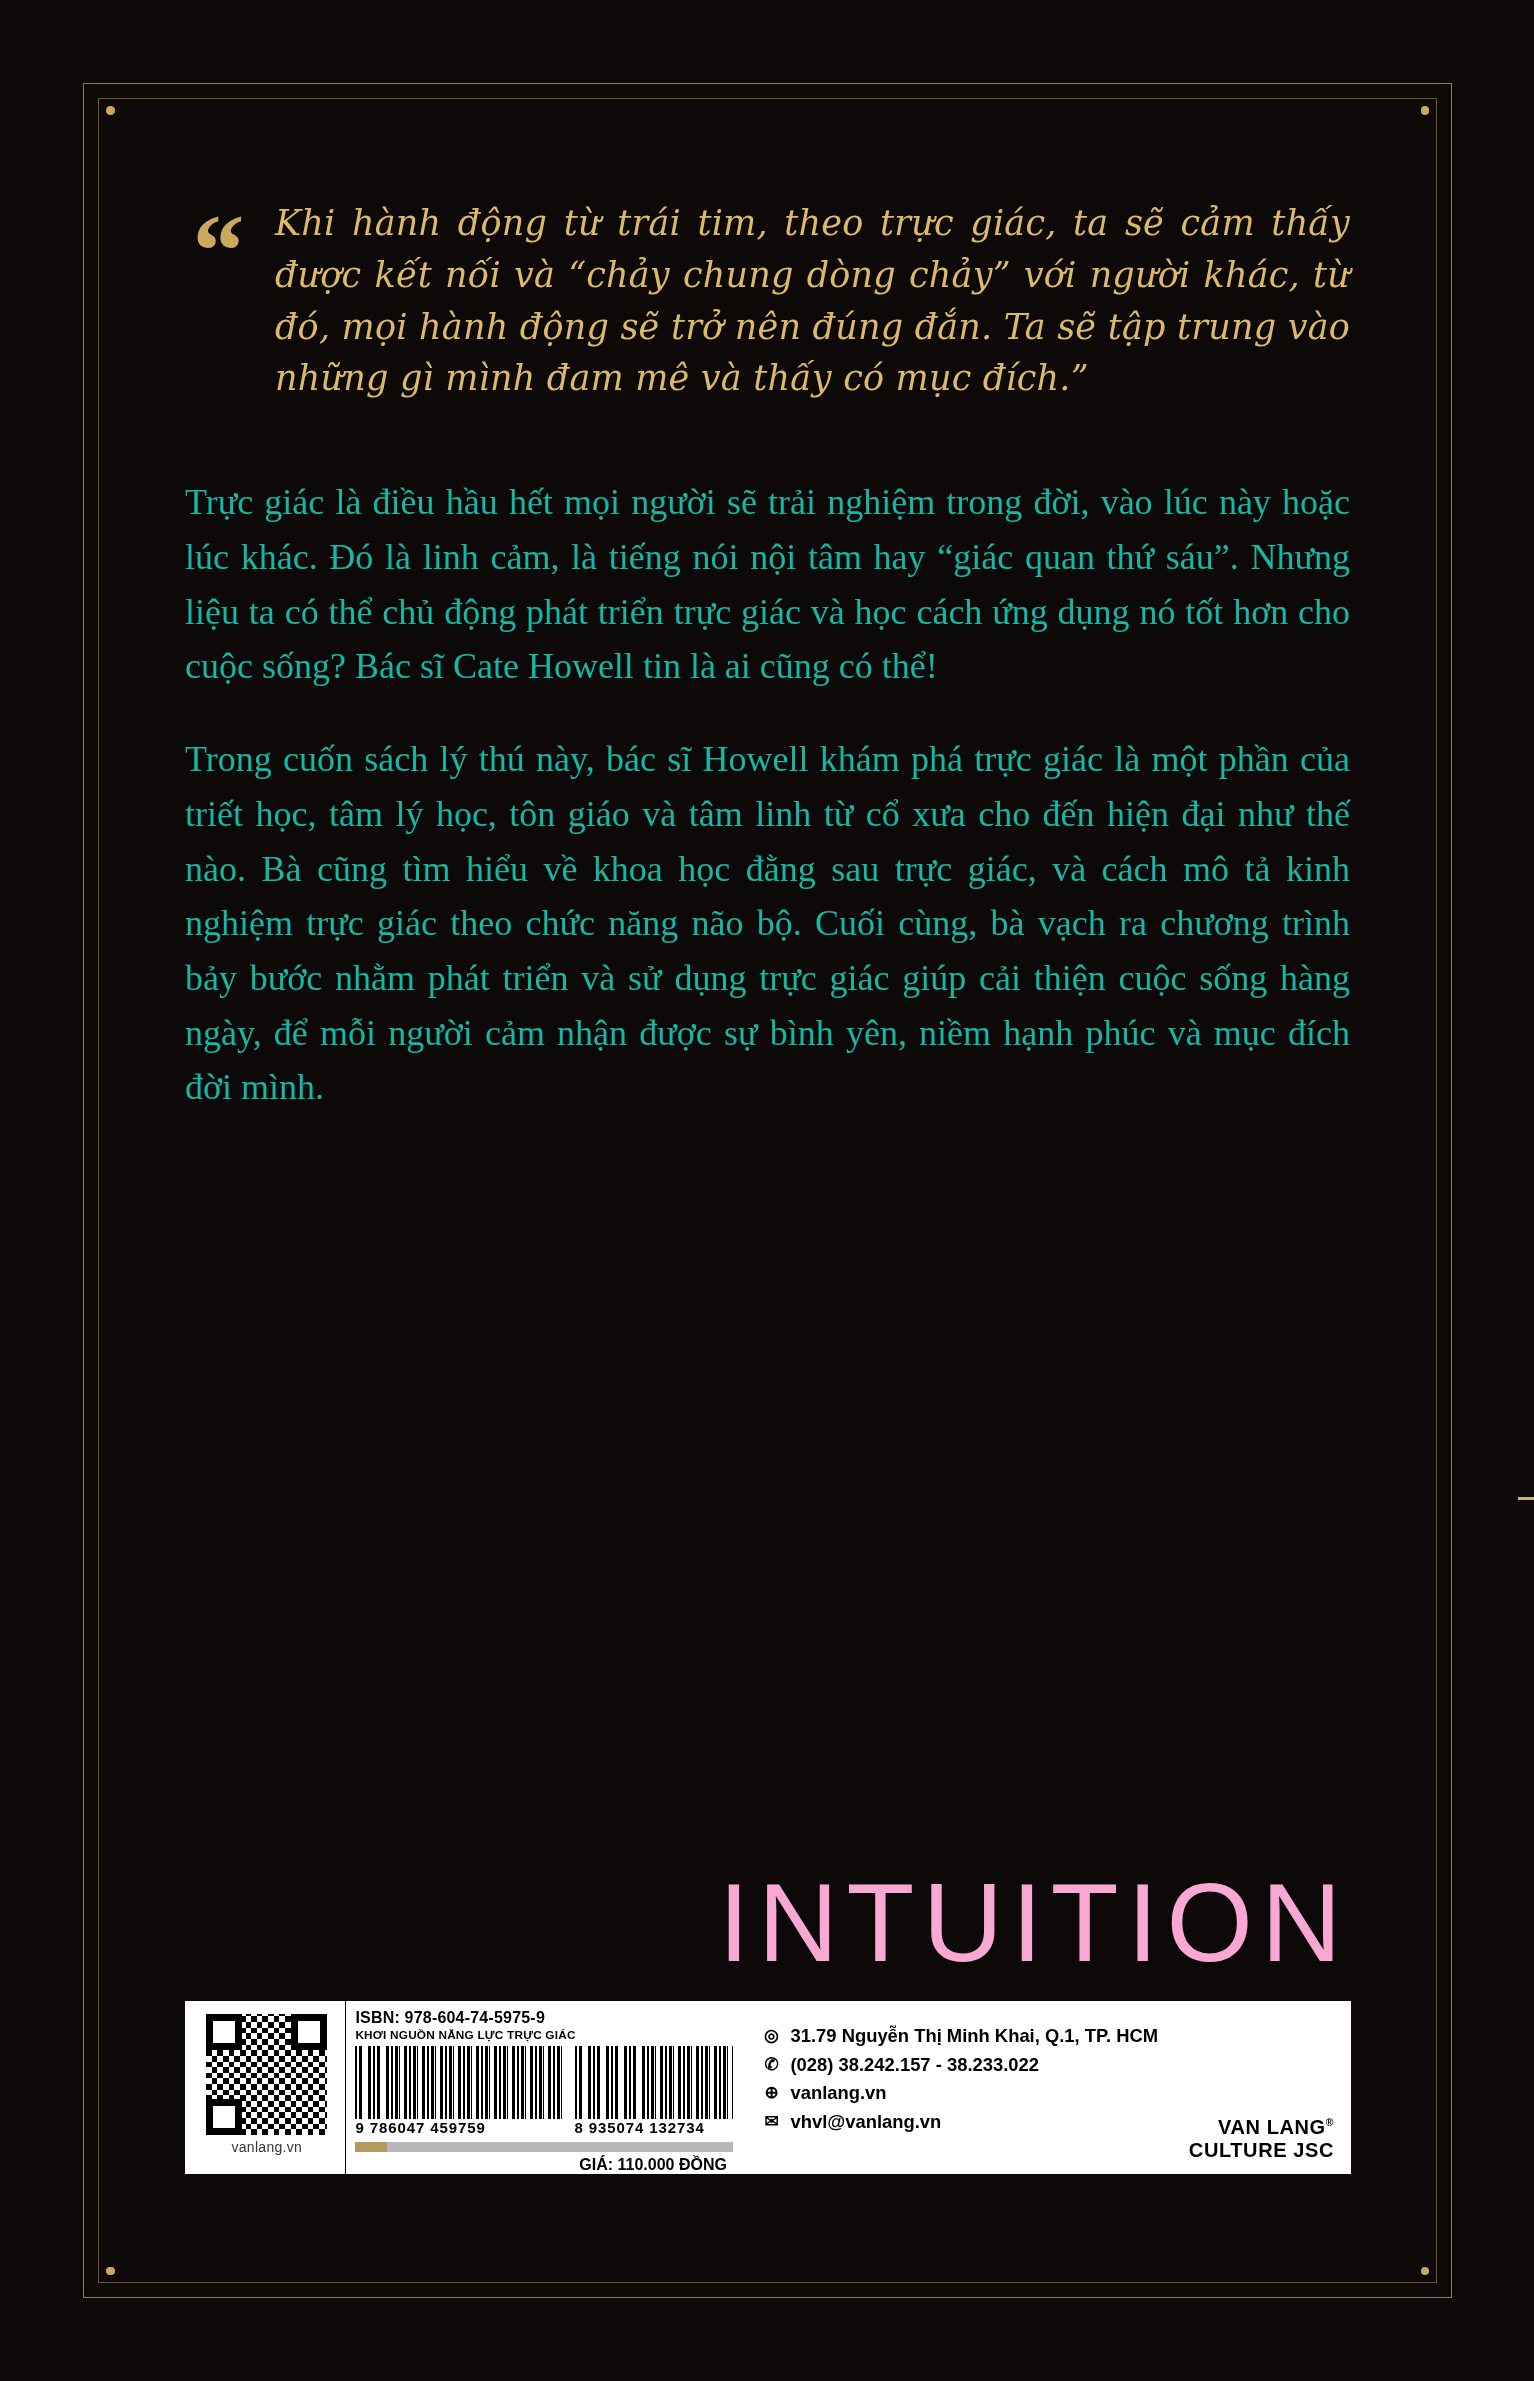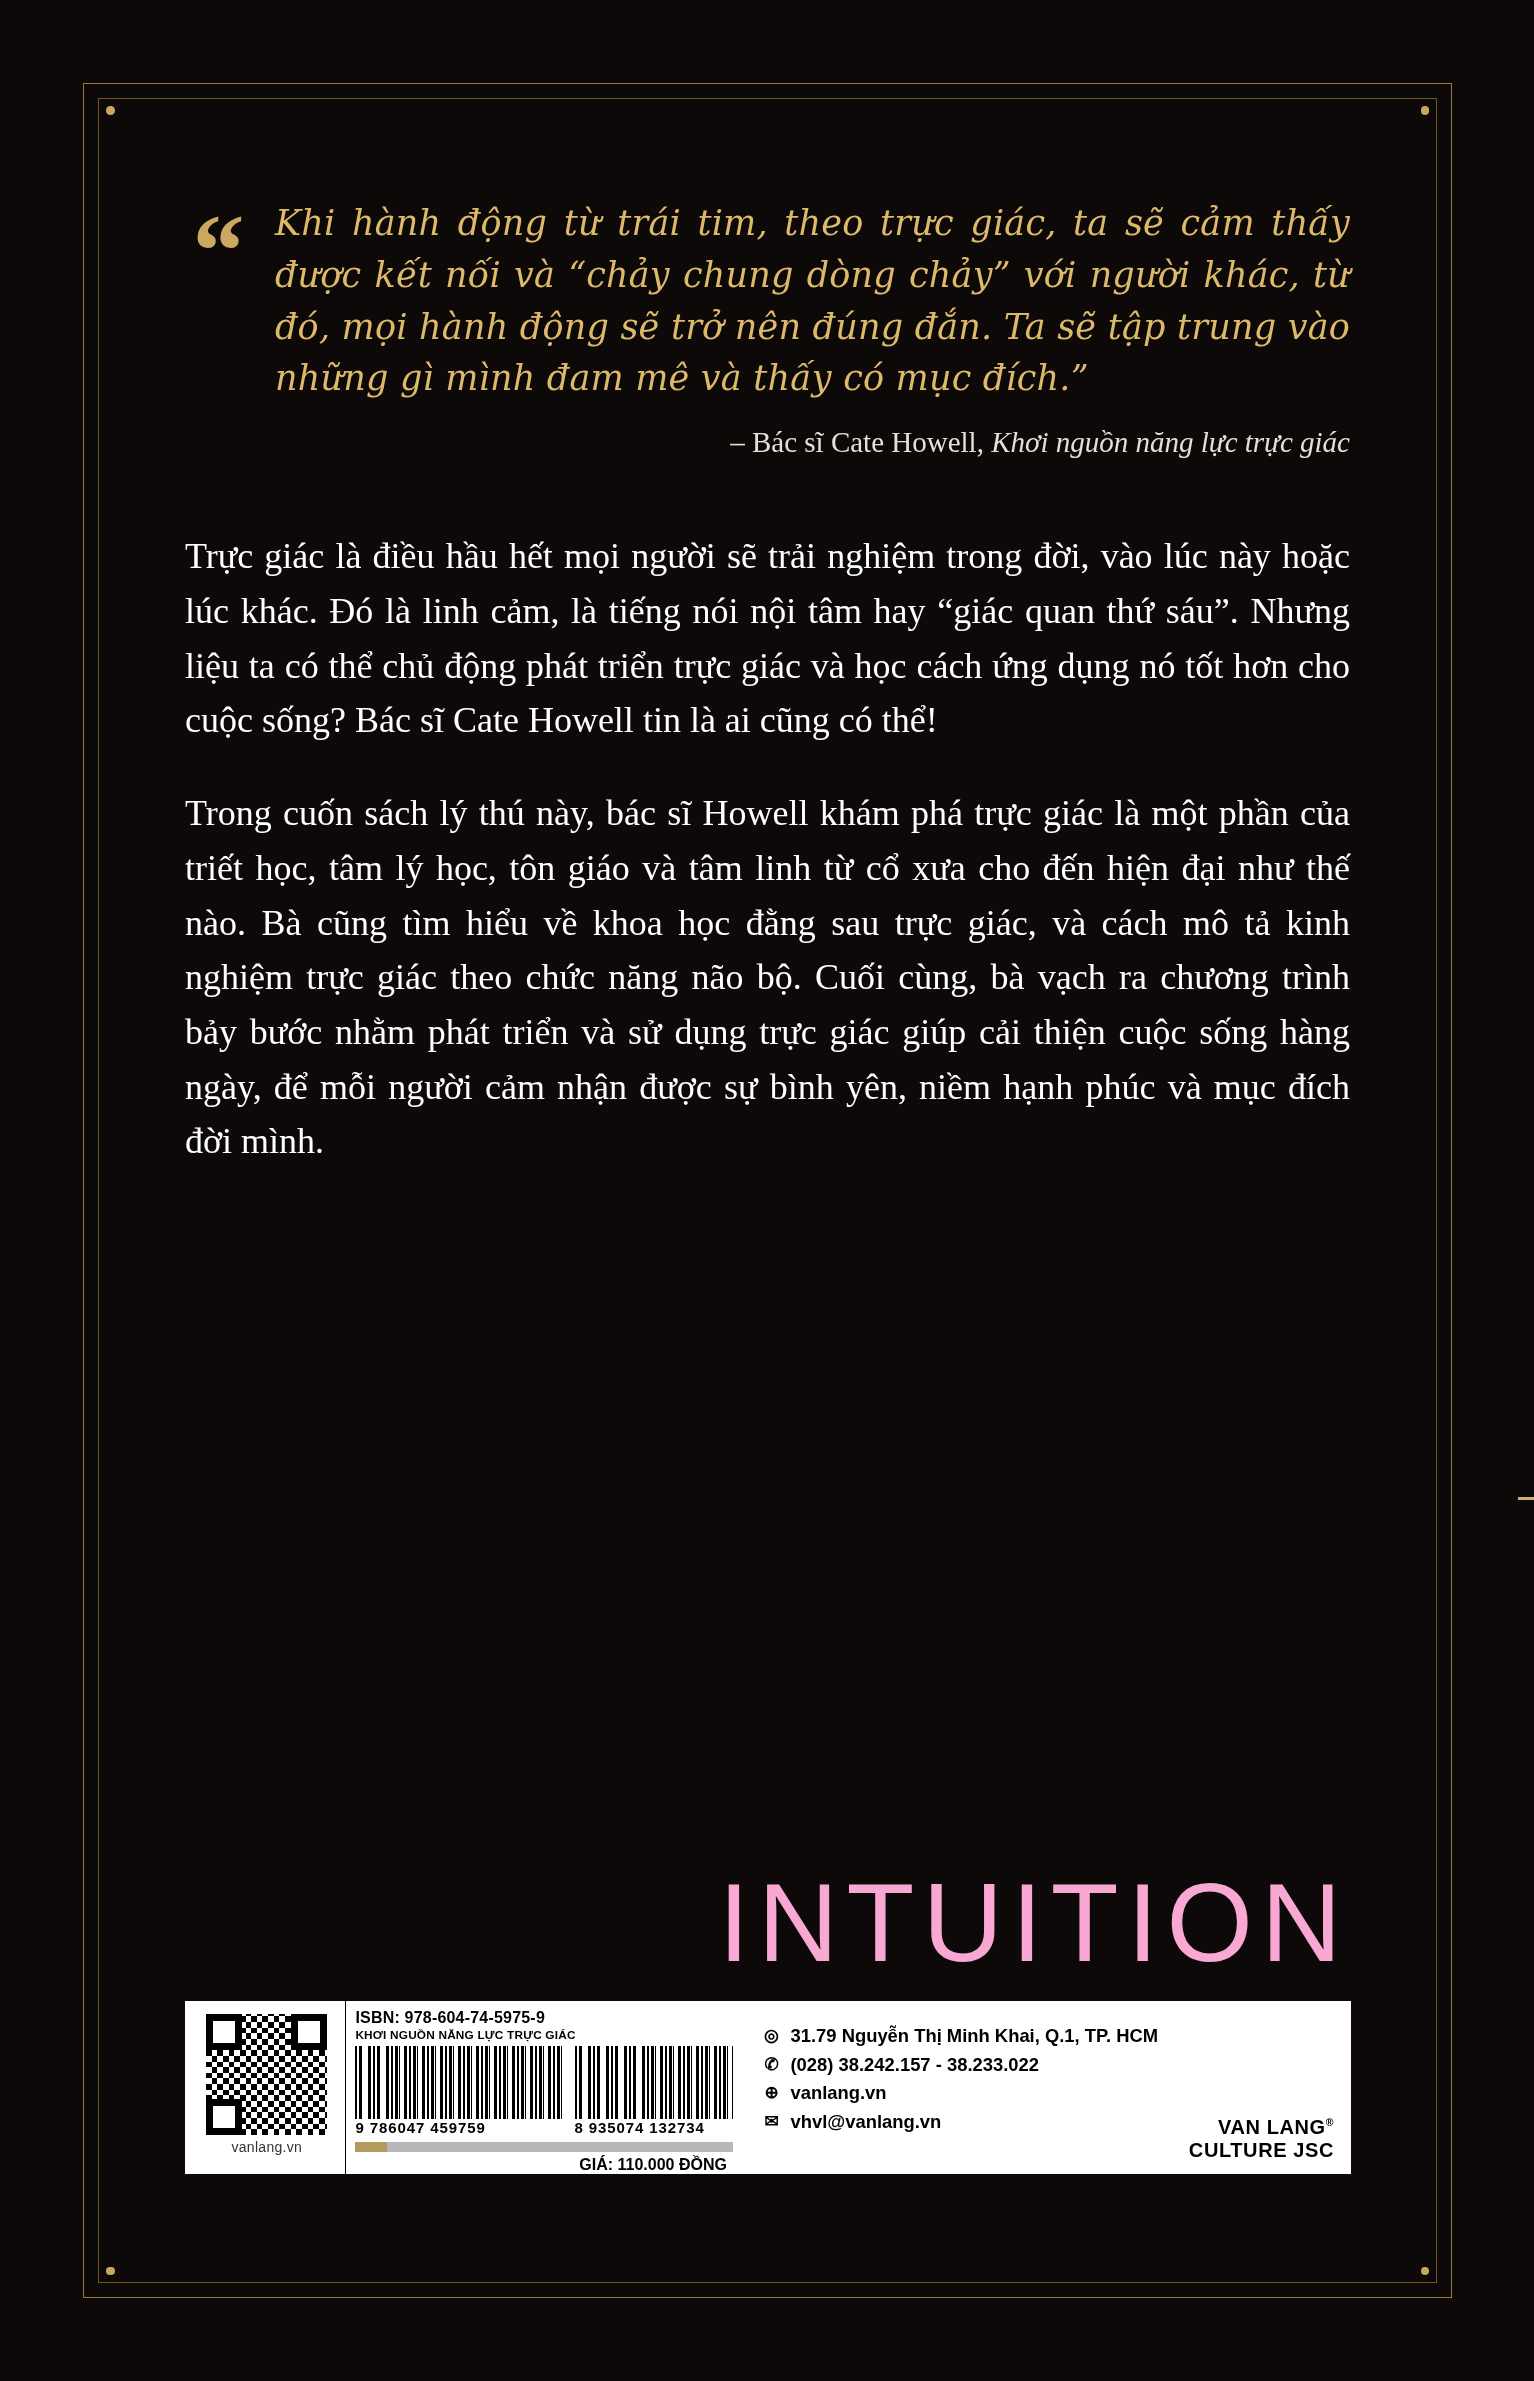--- a/index.html
+++ b/index.html
@@ -110,21 +110,21 @@
 
   
   .body-copy {
     margin-top: 70px;
   }
   .body-copy p {
     margin: 0 0 38px 0;
     font-family: "Liberation Serif", serif;
     font-size: 36px;
     line-height: 1.52;
-    color: #ffffff;
+    color: #14b8a6;
     text-align: justify;
     text-justify: inter-word;
   }
   .body-copy p:last-child { margin-bottom: 7px; }
 
   
   .series-title {
     position: absolute;
     left: 185px;
     right: 185px;
@@ -298,23 +298,20 @@
   <div class="corner-dot cd-tr"></div>
   <div class="corner-dot cd-bl"></div>
   <div class="corner-dot cd-br"></div>
   <div class="edge-mark"></div>
 
   <div class="content">
 
     <div class="quote-wrap">
       <div class="quote-mark">“</div>
       <div class="quote-text">Khi hành động từ trái tim, theo trực giác, ta sẽ cảm thấy được kết nối và “chảy chung dòng chảy” với người khác, từ đó, mọi hành động sẽ trở nên đúng đắn. Ta sẽ tập trung vào những gì mình đam mê và thấy có mục đích.”</div>
-      <div class="quote-attr">
-        <span>– Bác sĩ Cate Howell, </span><span class="work">Khơi nguồn năng lực trực giác</span>
-      </div>
     </div>
 
     <div class="body-copy">
       <p>Trực giác là điều hầu hết mọi người sẽ trải nghiệm trong đời, vào lúc này hoặc lúc khác. Đó là linh cảm, là tiếng nói nội tâm hay “giác quan thứ sáu”. Nhưng liệu ta có thể chủ động phát triển trực giác và học cách ứng dụng nó tốt hơn cho cuộc sống? Bác sĩ Cate Howell tin là ai cũng có thể!</p>
       <p>Trong cuốn sách lý thú này, bác sĩ Howell khám phá trực giác  là một phần của triết học, tâm lý học, tôn giáo và tâm linh từ cổ xưa cho đến hiện đại như thế nào. Bà cũng tìm hiểu về khoa học đằng sau trực giác, và cách mô tả kinh nghiệm trực giác theo chức năng não bộ. Cuối cùng, bà vạch ra chương trình bảy bước nhằm phát triển và sử dụng trực giác giúp cải thiện cuộc sống hàng ngày, để mỗi người cảm nhận được sự bình yên, niềm hạnh phúc và mục đích đời mình.</p>
     </div>
 
   </div>
 
   <div class="series-title">INTUITION</div>

